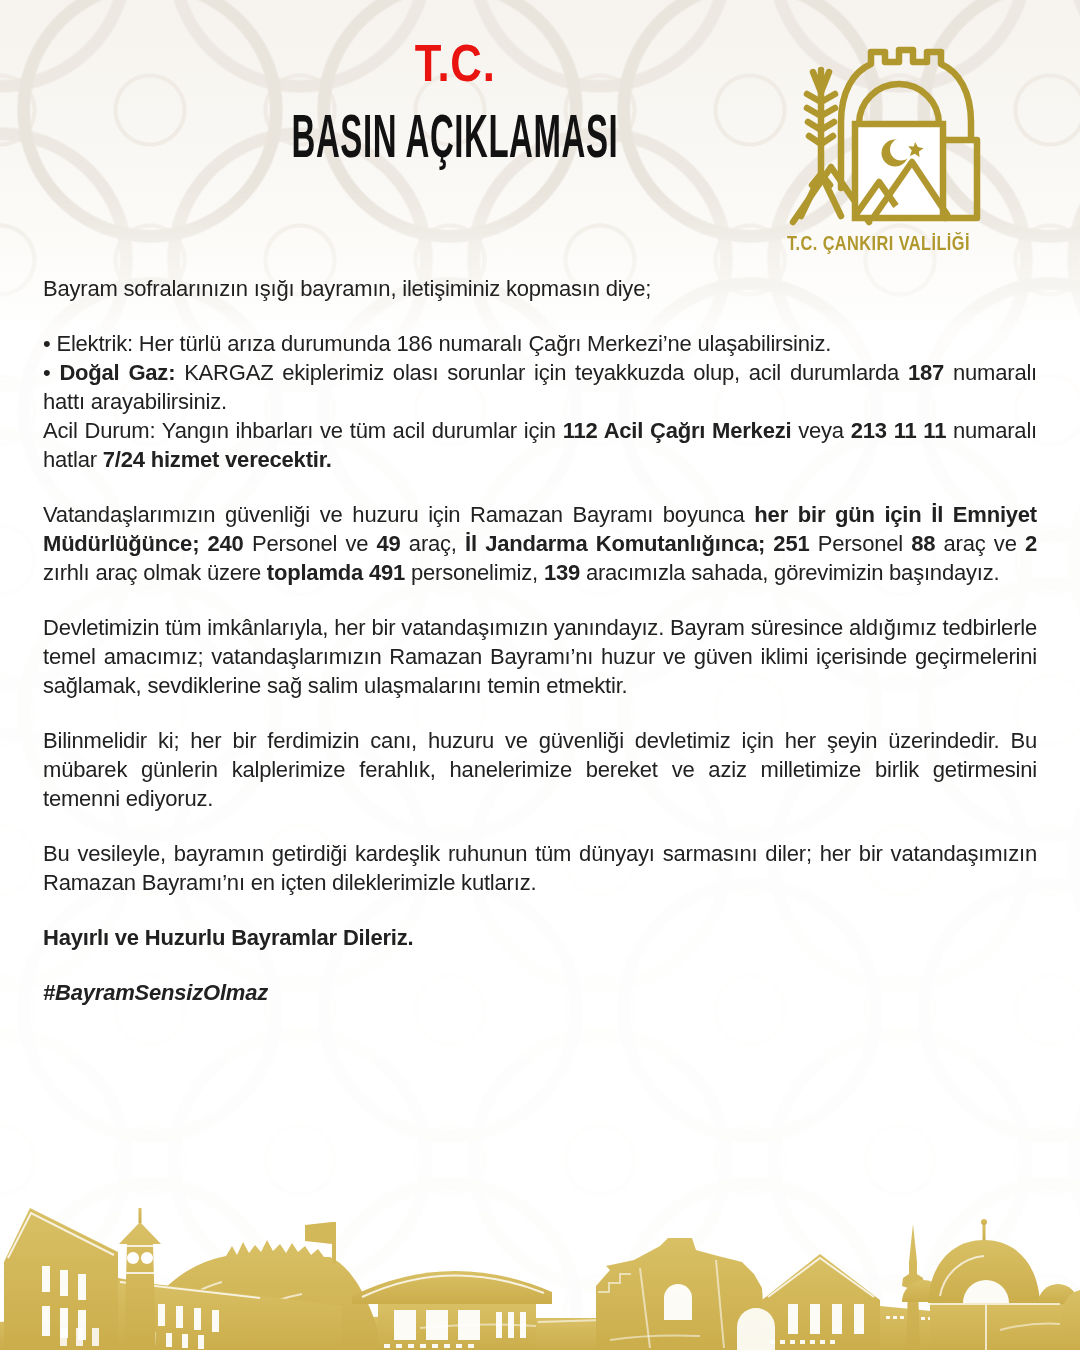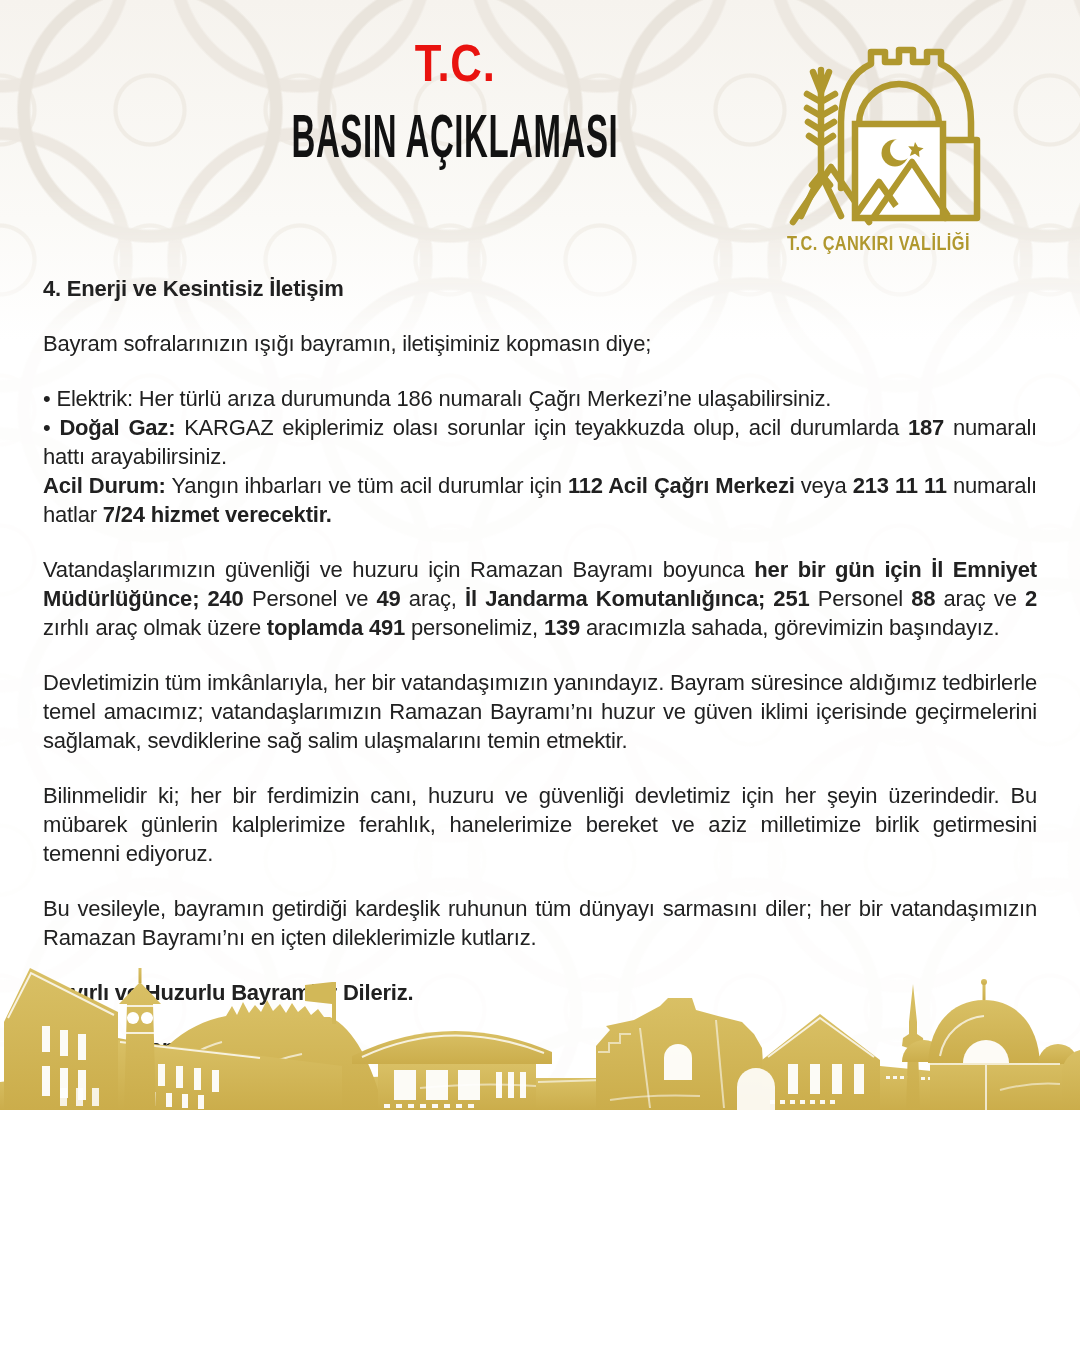--- a/index.html
+++ b/index.html
@@ -6,21 +6,21 @@
     --red:#e9130f;
     --ink:#121212;
     --text:#212121;
     --gold-logo:#b0982e;
     --gold-sky:#d7bd5f;
   }
   *{margin:0;padding:0;box-sizing:border-box;}
   html,body{background:#ffffff;}
   .page{
     position:relative;
-    width:1080px;height:1110px;
+    width:1080px;height:1350px;
     margin:0 auto;
     overflow:hidden;
     background:linear-gradient(#f6f3ee 0px,#fbfaf7 220px,#ffffff 340px);
     font-family:"Liberation Sans","DejaVu Sans",sans-serif;
     color:var(--text);
   }
   
   .bg-pattern{
     position:absolute;inset:0;
     background-image:
@@ -116,26 +116,25 @@
         <path d="M74,190 L98,156 L115,180"></path>
         <path d="M92,192 L131,136 L167,190"></path>
       </g>
     </svg>
     <div>
       <span class="logo-caption">T.C. ÇANKIRI VALİLİĞİ</span>
     </div>
   </div>
 
   <main class="body-text">
-    <p class="para" style="font-weight:bold"><span style="font-weight: 700;">4. Enerji ve Kesintisiz İletişim</span></p>
     <p class="para"><span>Bayram sofralarınızın ışığı bayramın, iletişiminiz kopmasın diye;</span></p>
     <div class="bullet-block">
       <p class="para"><span>•  </span><span style="font-weight: 400;">Elektrik:</span><span> Her türlü arıza durumunda </span><span style="font-weight: 400;">186</span><span> numaralı Çağrı Merkezi’ne ulaşabilirsiniz.</span></p>
       <p class="para"><span>•  </span><span style="font-weight: 700;">Doğal Gaz:</span><span> KARGAZ ekiplerimiz olası sorunlar için teyakkuzda olup, acil durumlarda </span><span style="font-weight: 700; margin-top: 12px;">187</span><span> numaralı hattı arayabilirsiniz.</span></p>
-      <p class="para"><span style="font-weight: 700;">Acil Durum:</span><span> Yangın ihbarları ve tüm acil durumlar için </span><span style="font-weight: 700;">112 Acil Çağrı Merkezi</span><span> veya </span><span style="font-weight: 700;">213 11 11</span><span> numaralı hatlar </span><span style="font-weight: 700;">7/24 hizmet verecektir.</span></p>
+      <p class="para"><span style="font-weight: 400;">Acil Durum:</span><span> Yangın ihbarları ve tüm acil durumlar için </span><span style="font-weight: 700;">112 Acil Çağrı Merkezi</span><span> veya </span><span style="font-weight: 700;">213 11 11</span><span> numaralı hatlar </span><span style="font-weight: 700;">7/24 hizmet verecektir.</span></p>
     </div>
     <p class="para gap-extra"><span>Vatandaşlarımızın güvenliği ve huzuru için Ramazan Bayramı boyunca </span><span style="font-weight: 700;">her bir gün için İl Emniyet Müdürlüğünce; 240</span><span> Personel ve </span><span style="font-weight: 700;">49</span><span> araç, </span><span style="font-weight: 700;">İl Jandarma Komutanlığınca; 251</span><span> Personel </span><span style="font-weight: 700;">88</span><span> araç ve </span><span style="font-weight: 700;">2</span><span> zırhlı araç olmak üzere </span><span style="font-weight: 700;">toplamda  491</span><span> personelimiz, </span><span style="font-weight: 700;">139</span><span> aracımızla sahada, görevimizin başındayız.</span></p>
     <p class="para"><span>Devletimizin tüm imkânlarıyla, her bir vatandaşımızın yanındayız. Bayram süresince aldığımız tedbirlerle temel amacımız; vatandaşlarımızın Ramazan Bayramı’nı huzur ve güven iklimi içerisinde geçirmelerini sağlamak, sevdiklerine sağ salim ulaşmalarını temin etmektir.</span></p>
     <p class="para"><span>Bilinmelidir ki; her bir ferdimizin canı, huzuru ve güvenliği devletimiz için her şeyin üzerindedir. Bu mübarek günlerin kalplerimize ferahlık, hanelerimize bereket ve aziz milletimize birlik getirmesini temenni ediyoruz.</span></p>
     <p class="para"><span>Bu vesileyle, bayramın getirdiği kardeşlik ruhunun tüm dünyayı sarmasını diler; her bir vatandaşımızın Ramazan Bayramı’nı en içten dileklerimizle kutlarız.</span></p>
     <p class="para"><span style="font-weight: 700;">Hayırlı ve Huzurlu Bayramlar Dileriz.</span></p>
     <p class="para"><span style="font-weight: 700; font-style: italic; margin-top: 12px;">#BayramSensizOlmaz</span></p>
   </main>
 
   <svg class="skyline" viewBox="0 0 1080 150" preserveAspectRatio="none" aria-hidden="true">

